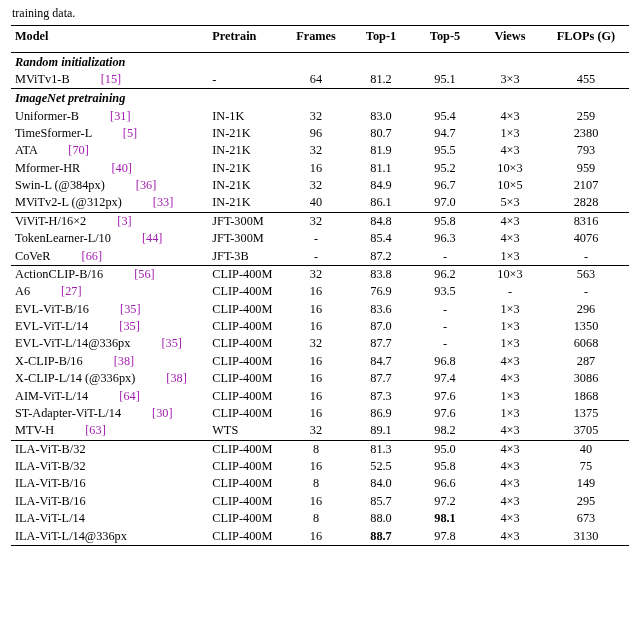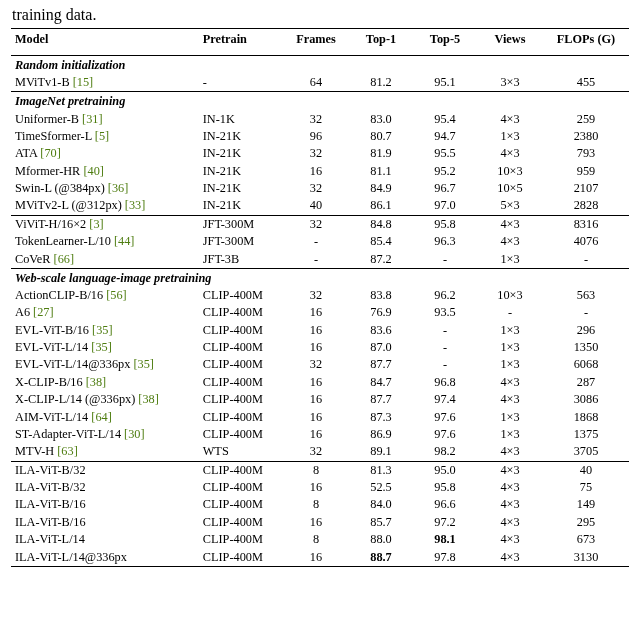--- a/index.html
+++ b/index.html
@@ -11,21 +11,21 @@
     color: #000;
   }
   .page {
     width: 640px;
     box-sizing: border-box;
     padding: 6px 10px 10px 10px;
   }
   .caption-frag {
     text-align: left;
     margin: 0 0 4px 2px;
-    font-size: 16px;
+    font-size: 12px;
   }
   table {
     border-collapse: collapse;
     width: 618px;
     margin: 0 auto;
   }
   th, td {
     padding: 1.2px 4px;
     text-align: right;
     white-space: nowrap;
@@ -56,22 +56,23 @@
   .group-header-row td {
     border-top: 0.7px solid #000;
   }
   .rule-below td {
     border-bottom: 0.7px solid #000;
   }
   .bottom-rule td {
     border-bottom: 1.2px solid #000;
   }
   a.cite {
-    color: #4d7c0f;
+    color: #a21caf;
     text-decoration: none;
+    margin-left: 28px;
   }
   .bold { font-weight: bold; }
 </style>
 </head>
 <body>
 
 <div class="page">
   <div class="caption-frag">training data.</div>
   <table>
     <thead>
@@ -175,23 +176,20 @@
         </tr>
         <tr class="rule-below">
           <td class="model">CoVeR <a class="cite" href="#">[66]</a></td>
           <td class="pretrain">JFT-3B</td>
           <td class="frames">-</td>
           <td class="top1">87.2</td>
           <td class="top5">-</td>
           <td class="views">1×3</td>
           <td class="flops">-</td>
         </tr>
-        <tr class="group-header group-header-row">
-          <td colspan="7">Web-scale language-image pretraining</td>
-        </tr>
         <tr>
           <td class="model">ActionCLIP-B/16 <a class="cite" href="#">[56]</a></td>
           <td class="pretrain">CLIP-400M</td>
           <td class="frames">32</td>
           <td class="top1">83.8</td>
           <td class="top5">96.2</td>
           <td class="views">10×3</td>
           <td class="flops">563</td>
         </tr>
         <tr>

